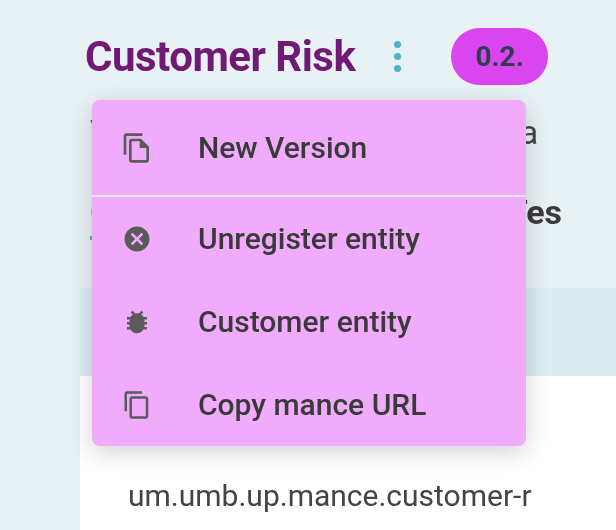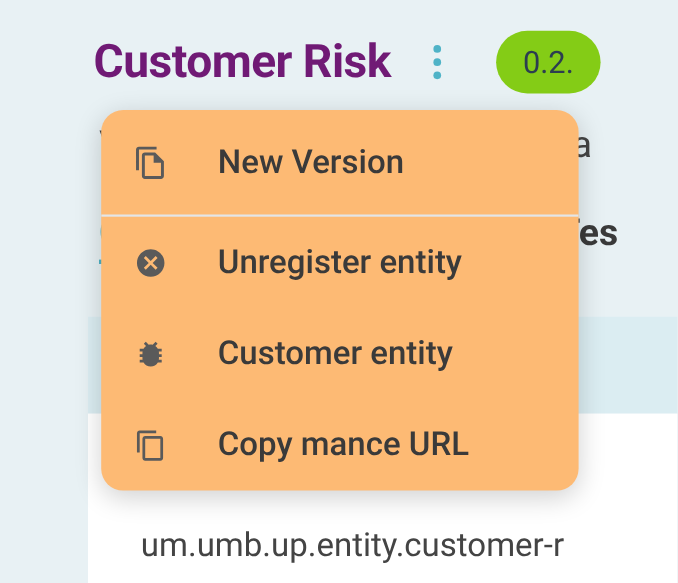--- a/index.html
+++ b/index.html
@@ -38,25 +38,25 @@
       flex-direction: column;
       gap: 5px;
     }
     .kebab-dots span {
       width: 7px;
       height: 7px;
       border-radius: 50%;
       background: #4fb3c7;
     }
     .version-pill {
-      background: #84cc16;
+      background: #d946ef;
       border-radius: 999px;
       padding: 12px 24px;
       font-size: 28px;
-      font-weight: 400;
+      font-weight: 700;
       color: #2c3e50;
       margin-left: 12px;
     }
     .bg-text {
       position: absolute;
       font-size: 34px;
       color: #444;
       white-space: nowrap;
     }
     .bg-line1 { top: 112px; left: 90px; }
@@ -79,22 +79,22 @@
       left: 80px;
       right: 0;
       bottom: 0;
       background: #fff;
     }
     .dropdown {
       position: absolute;
       top: 100px;
       left: 92px;
       width: 434px;
-      background: #fdba74;
-      border-radius: 20px;
+      background: #f0abfc;
+      border-radius: 8px;
       box-shadow: 0 6px 24px rgba(0,0,0,0.18);
       overflow: hidden;
       z-index: 10;
     }
     .menu-item {
       display: flex;
       align-items: center;
       padding: 24px 28px;
       gap: 44px;
       cursor: pointer;
@@ -123,21 +123,21 @@
 </head>
 <body>
 
 <div class="bg-band"></div>
 <div class="bg-white"></div>
 
 <div class="bg-text bg-line1">V</div>
 <div class="bg-text bg-line1b">re Ca</div>
 <div class="bg-text bg-line2"><span class="underline">O</span></div>
 <div class="bg-text bg-line3">d Tes</div>
-<div class="bg-text bg-line4">um.umb.up.entity.customer-r</div>
+<div class="bg-text bg-line4">um.umb.up.mance.customer-r</div>
 
 <div class="header">
   <div class="page-title">Customer Risk</div>
   <button class="kebab-btn">
     <span class="kebab-dots">
       <span></span>
         <span></span>
         <span></span>
     </span>
   </button>

